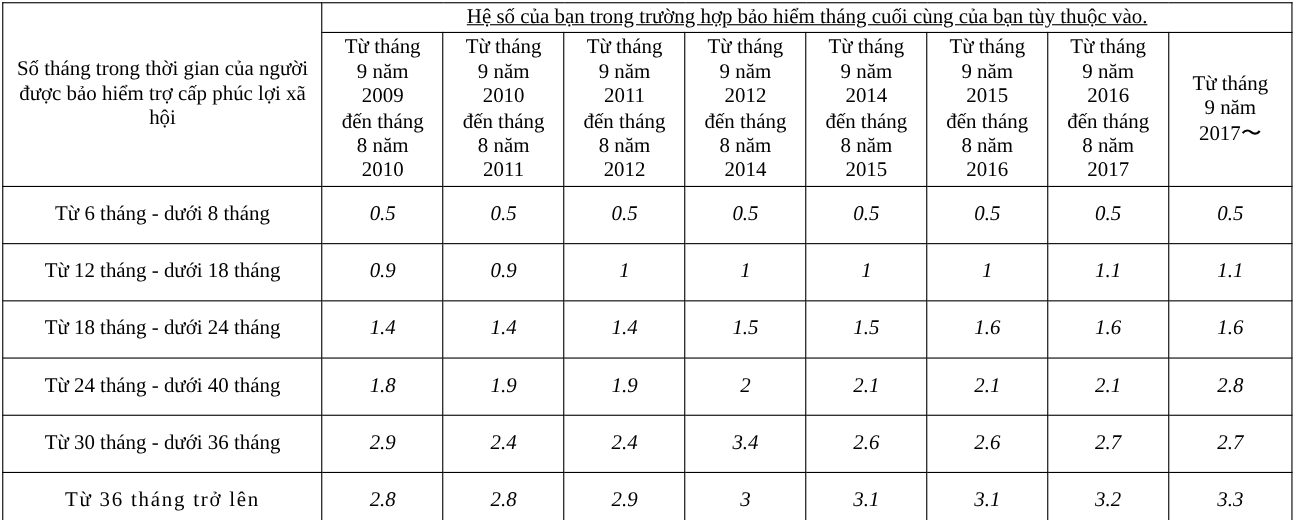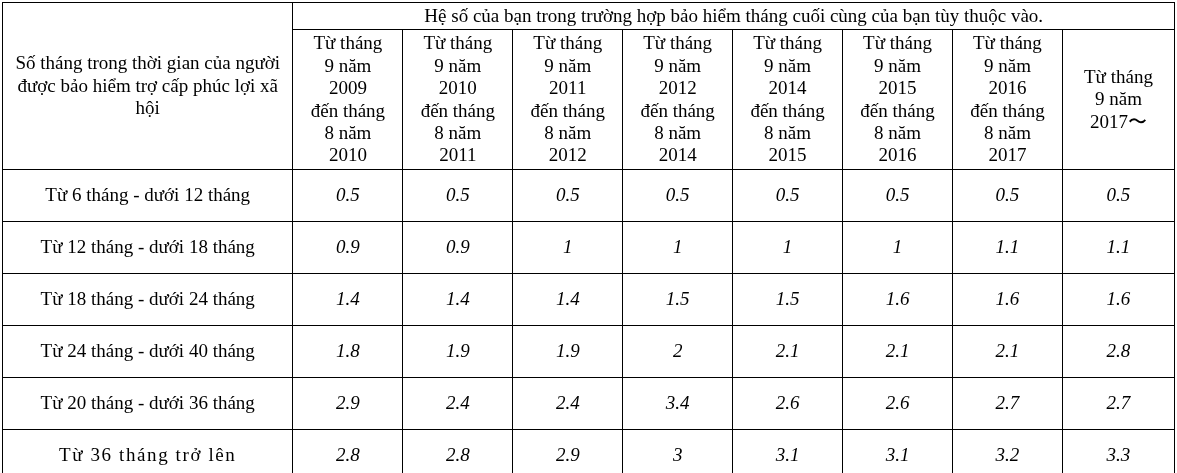--- a/index.html
+++ b/index.html
@@ -38,20 +38,21 @@
   }
   
   col.c-label { width: 288px; }
   col.c-per   { width: 109px; }
   col.c-last  { width: 111px; }
 
   .span-head {
     font-size: 19.5px;
     padding: 7px 6px 7px 6px;
     text-align: center;
+    text-decoration: underline;
   }
   .row-label-head {
     font-size: 19.5px;
     line-height: 1.45;
     padding: 6px 10px;
     text-align: center;
   }
   .period-head {
     font-size: 18.5px;
     line-height: 1.25;
@@ -143,21 +144,21 @@
 đến tháng
 8 năm
 2017</td>
         <td class="period-head-last">Từ tháng
 9 năm
 2017〜</td>
       </tr>
     </thead>
     <tbody>
       <tr>
-        <td class="row-label">Từ  6 tháng - dưới 12 tháng</td>
+        <td class="row-label">Từ  6 tháng - dưới 8 tháng</td>
         <td class="value">0.5</td>
         <td class="value">0.5</td>
         <td class="value">0.5</td>
         <td class="value">0.5</td>
         <td class="value">0.5</td>
         <td class="value">0.5</td>
         <td class="value">0.5</td>
         <td class="value">0.5</td>
       </tr>
       <tr>
@@ -187,21 +188,21 @@
         <td class="value">1.8</td>
         <td class="value">1.9</td>
         <td class="value">1.9</td>
         <td class="value">2</td>
         <td class="value">2.1</td>
         <td class="value">2.1</td>
         <td class="value">2.1</td>
         <td class="value">2.8</td>
       </tr>
       <tr>
-        <td class="row-label">Từ 20 tháng - dưới 36 tháng</td>
+        <td class="row-label">Từ 30 tháng - dưới 36 tháng</td>
         <td class="value">2.9</td>
         <td class="value">2.4</td>
         <td class="value">2.4</td>
         <td class="value">3.4</td>
         <td class="value">2.6</td>
         <td class="value">2.6</td>
         <td class="value">2.7</td>
         <td class="value">2.7</td>
       </tr>
       <tr>

